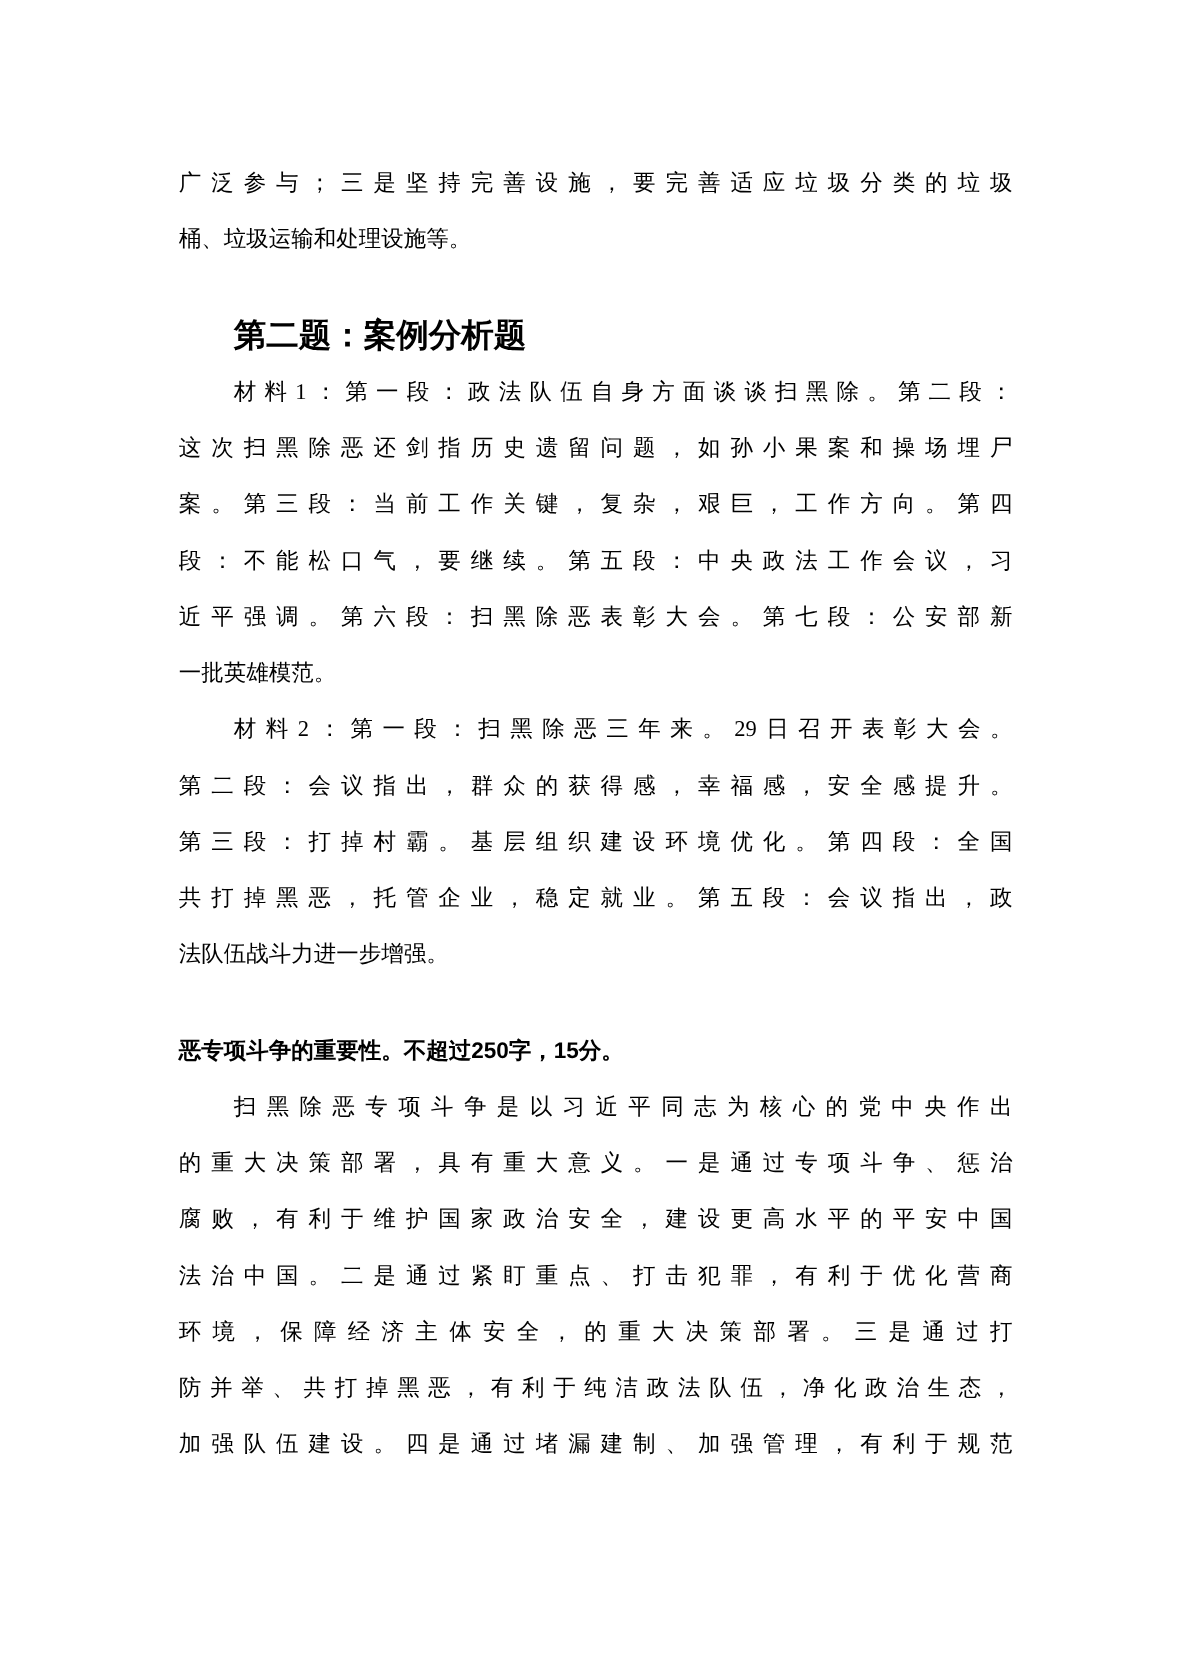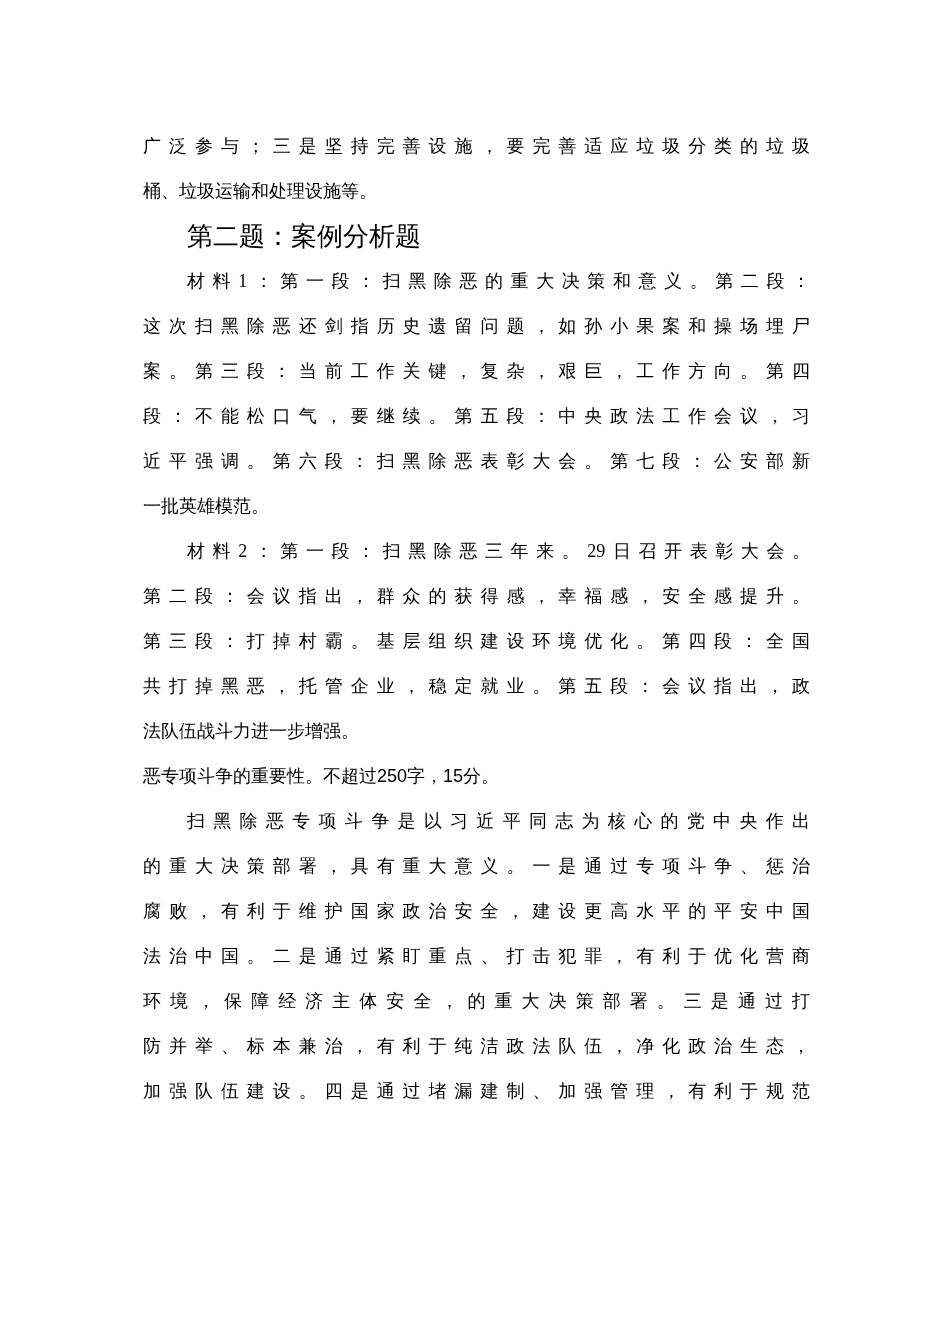--- a/index.html
+++ b/index.html
@@ -21,50 +21,51 @@
     white-space:normal;
     color:#000;
   }
   
   .j{text-align-last:justify;}
   
   .ind{padding-left:44px;}
   
   .b{
     font-family:"Liberation Sans","DejaVu Sans",sans-serif;
-    font-weight:400;
+    font-weight:700;
+    margin-top:32px;
   }
   .hd{font-size:26px;}
 </style>
 </head>
 <body>
 
 <div class="page">
 
   <div class="ln j">广泛参与；三是坚持完善设施，要完善适应垃圾分类的垃圾</div>
   <div class="ln">桶、垃圾运输和处理设施等。</div>
 
   <div class="ln ind b hd">第二题：案例分析题</div>
 
-  <div class="ln ind j">材料1：第一段：扫黑除恶的重大决策和意义。第二段：</div>
+  <div class="ln ind j">材料1：第一段：政法队伍自身方面谈谈扫黑除。第二段：</div>
   <div class="ln j">这次扫黑除恶还剑指历史遗留问题，如孙小果案和操场埋尸</div>
   <div class="ln j">案。第三段：当前工作关键，复杂，艰巨，工作方向。第四</div>
   <div class="ln j">段：不能松口气，要继续。第五段：中央政法工作会议，习</div>
   <div class="ln j">近平强调。第六段：扫黑除恶表彰大会。第七段：公安部新</div>
   <div class="ln">一批英雄模范。</div>
 
   <div class="ln ind j">材料2：第一段：扫黑除恶三年来。29日召开表彰大会。</div>
   <div class="ln j">第二段：会议指出，群众的获得感，幸福感，安全感提升。</div>
   <div class="ln j">第三段：打掉村霸。基层组织建设环境优化。第四段：全国</div>
   <div class="ln j">共打掉黑恶，托管企业，稳定就业。第五段：会议指出，政</div>
   <div class="ln">法队伍战斗力进一步增强。</div>
 
   <div class="ln b">恶专项斗争的重要性。不超过250字，15分。</div>
 
   <div class="ln ind j">扫黑除恶专项斗争是以习近平同志为核心的党中央作出</div>
   <div class="ln j">的重大决策部署，具有重大意义。一是通过专项斗争、惩治</div>
   <div class="ln j">腐败，有利于维护国家政治安全，建设更高水平的平安中国</div>
   <div class="ln j">法治中国。二是通过紧盯重点、打击犯罪，有利于优化营商</div>
   <div class="ln j">环境，保障经济主体安全，的重大决策部署。三是通过打</div>
-  <div class="ln j">防并举、标本兼治，有利于纯洁政法队伍，净化政治生态，</div>
+  <div class="ln j">防并举、共打掉黑恶，有利于纯洁政法队伍，净化政治生态，</div>
   <div class="ln j">加强队伍建设。四是通过堵漏建制、加强管理，有利于规范</div>
 
 </div>
 
 </body></html>

